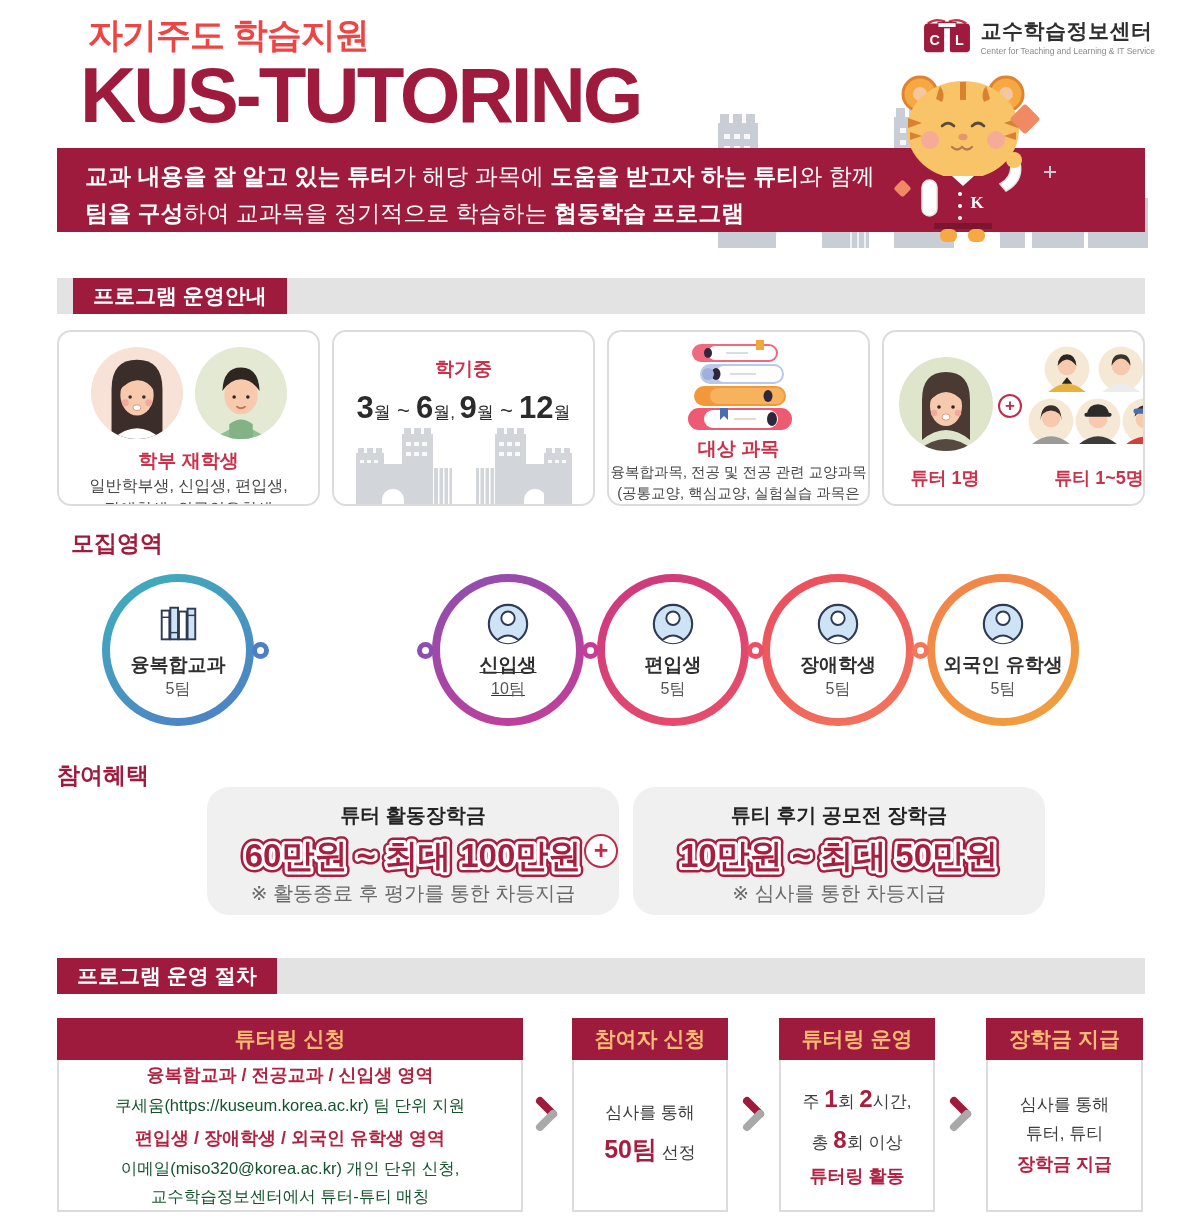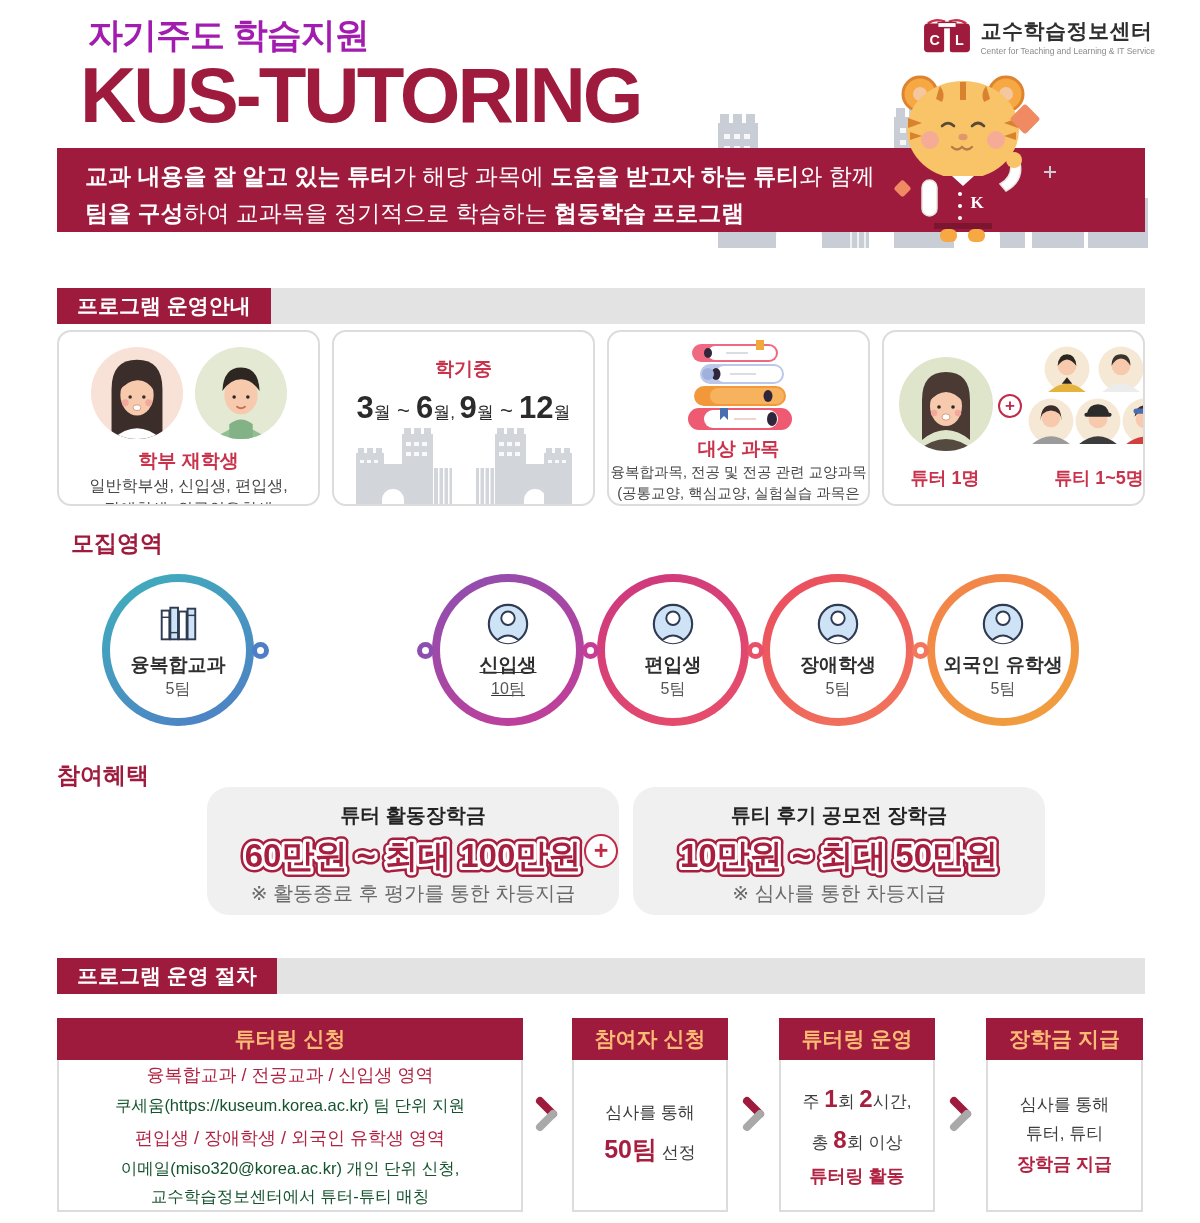--- a/index.html
+++ b/index.html
@@ -2,21 +2,21 @@
 <html><head>
 <meta charset="utf-8">
 <style>
   * { margin:0; padding:0; box-sizing:border-box; }
   body { background:#fff; }
   .page {
     position:relative; width:1200px; height:1223px; background:#fff; overflow:hidden;
     font-family:"Liberation Sans","DejaVu Sans",sans-serif; color:#333;
   }
   
-  .subtitle { position:absolute; left:88px; top:12px; font-size:35px; font-weight:800; color:#a21caf; letter-spacing:-1px; }
+  .subtitle { position:absolute; left:88px; top:12px; font-size:35px; font-weight:800; color:#ef4444; letter-spacing:-1px; }
   .main-title { position:absolute; left:80px; top:50px; font-size:78px; font-weight:800; color:#9e1b3d; letter-spacing:-3px; }
   .skyline { position:absolute; left:700px; top:68px; width:460px; height:200px; }
   .banner {
     position:absolute; left:57px; top:148px; width:1088px; height:84px;
     background:#9e1b3d; color:#fff; font-size:23px; line-height:1.6;
     padding:10px 0 0 28px;
   }
   .banner .b { font-weight:800; }
   .mascot { position:absolute; left:880px; top:66px; width:165px; height:178px; z-index:3; }
   .logo { position:absolute; right:45px; top:14px; display:flex; align-items:center; gap:8px; }
@@ -27,21 +27,21 @@
   .sp2 { left:896px; top:182px; width:13px; height:13px; }
   .cross { position:absolute; z-index:4; }
   .cross:before, .cross:after { content:""; position:absolute; background:currentColor; }
   .cross:before { left:45%; top:0; width:2px; height:100%; }
   .cross:after { top:45%; left:0; height:2px; width:100%; }
   .cr1 { left:880px; top:128px; width:12px; height:12px; color:#fff; }
   .cr2 { left:1044px; top:166px; width:12px; height:12px; color:#c9ccd3; }
   
   .section-bar { position:absolute; left:57px; width:1088px; height:36px; background:#e3e3e3; display:flex; }
   .section-chip { background:#9e1b3d; color:#fff; font-weight:800; font-size:21px; padding:0 20px; display:flex; align-items:center; }
-  .sb-info { top:288px; }
+  .sb-info { top:278px;padding-left:16px; }
   .sb-process { top:958px; }
   .side-label { position:absolute; left:57px; font-size:23px; font-weight:800; color:#9e1b3d; }
   .lbl-recruit { top:528px;margin-left:14px; }
   .lbl-benefit { top:760px; }
   
   .cards { position:absolute; left:57px; top:330px; width:1088px; display:flex; gap:12px; }
   .card { flex:1; height:176px; background:#fff; border:2px solid #dcdcdc; border-radius:14px; position:relative; overflow:hidden; text-align:center; }
   .card-title { font-size:19px; font-weight:800; color:#c9324b; }
   .card-line { font-size:16px; color:#474747; line-height:1.45; }
   .c1-avatars { display:flex; justify-content:center; gap:10px; margin-top:14px; }
@@ -94,21 +94,21 @@
   .step { position:absolute; top:1018px; }
   .step-header { height:42px; background:#9e1b3d; color:#fdba74; font-size:21px; font-weight:800;
                  display:flex; align-items:center; justify-content:center; }
   .step-body { background:#fff; border:2px solid #dcdcdc; border-top:none; height:152px;
                display:flex; flex-direction:column; align-items:center; justify-content:center; text-align:center;
                font-size:17px; color:#3e3e3e; line-height:1.7; }
   .st1 { left:57px; width:466px; }
   .st2 { left:572px; width:156px; }
   .st3 { left:779px; width:156px; }
   .st4 { left:986px; width:157px; }
-  .g-title { font-size:18px; font-weight:400; color:#b02342; }
+  .g-title { font-size:18px; font-weight:700; color:#b02342; }
   .g-desc { font-size:16.5px; color:#14532d; }
   .gap8 { height:9px; }
   .bignum { font-size:24px; font-weight:800; color:#a81e3f; }
   .bigteam { font-size:25px; font-weight:800; color:#a81e3f; }
   .redline { font-size:18px; font-weight:800; color:#b02342; }
   .chev { position:absolute; top:1096px; width:26px; height:36px; }
   .ch1 { left:535px; } .ch2 { left:742px; } .ch3 { left:949px; }
 </style>
 </head>
 <body>

